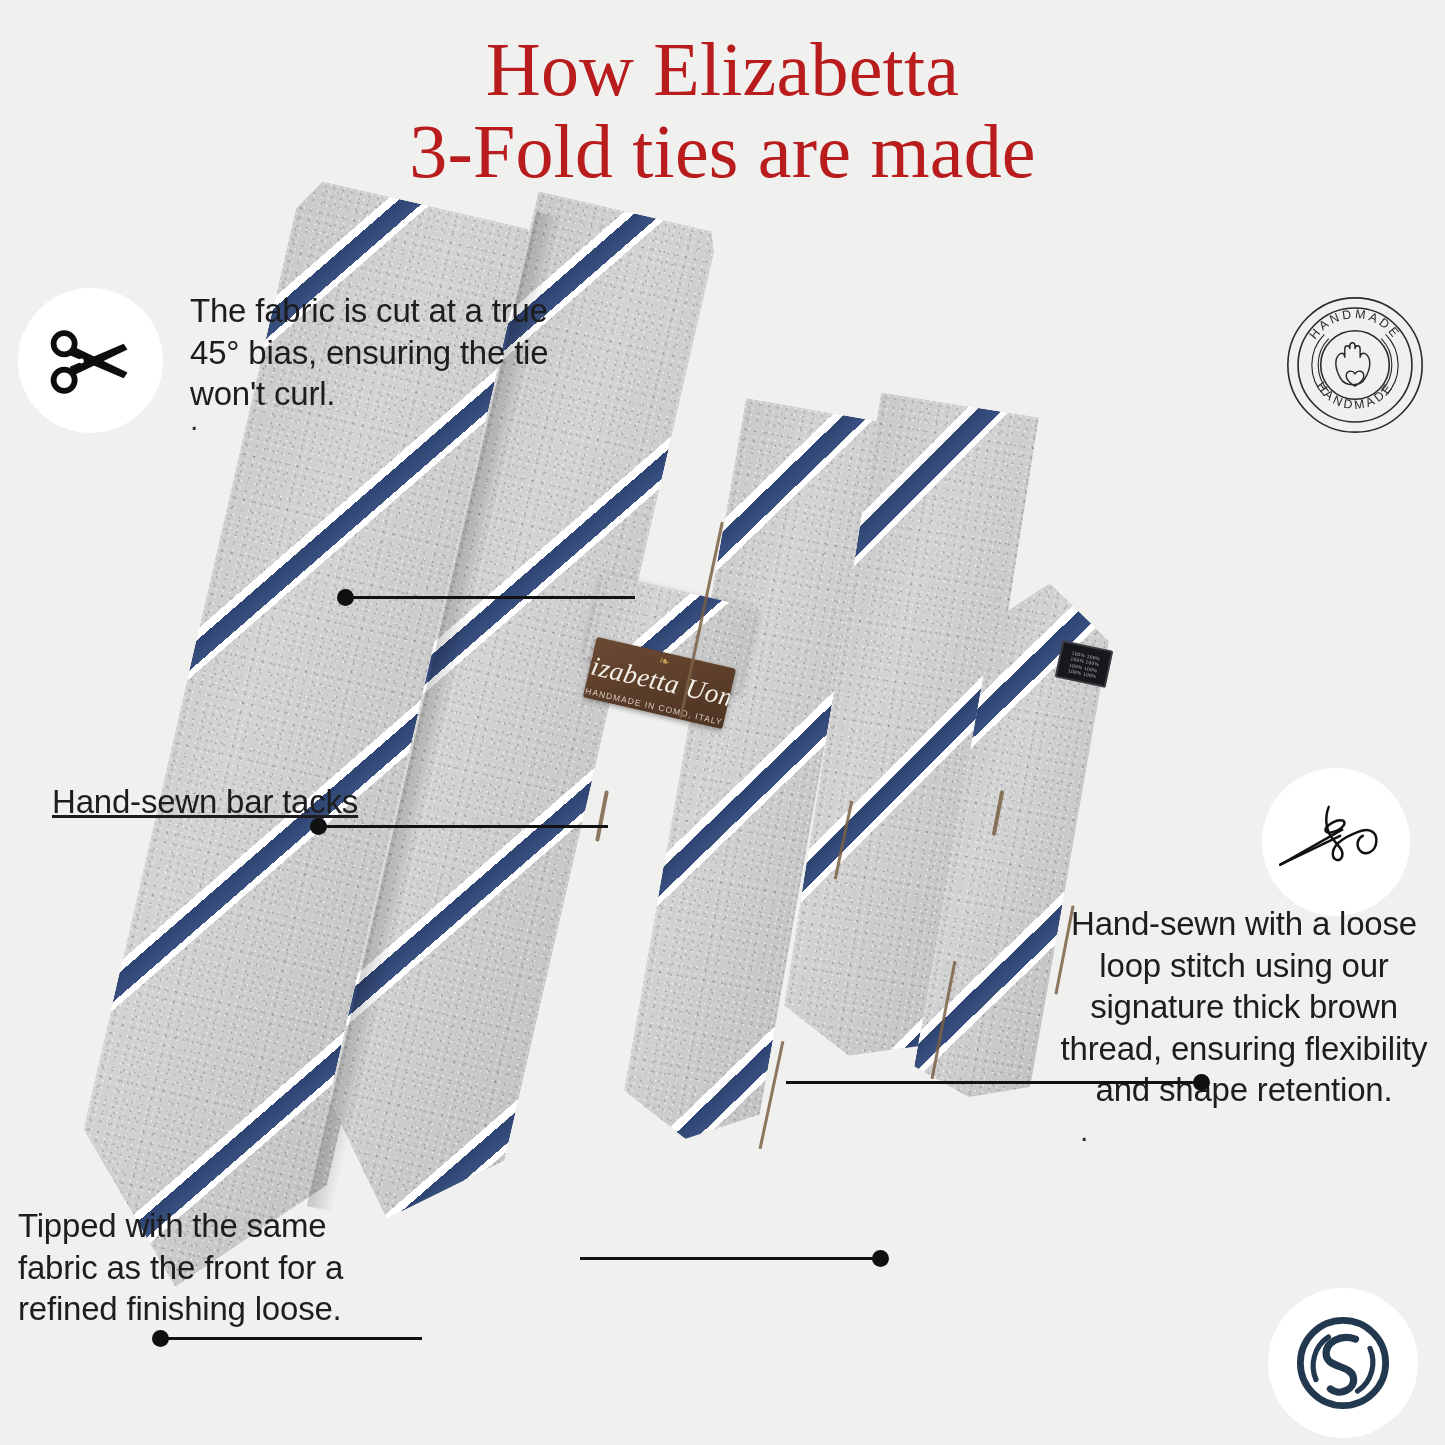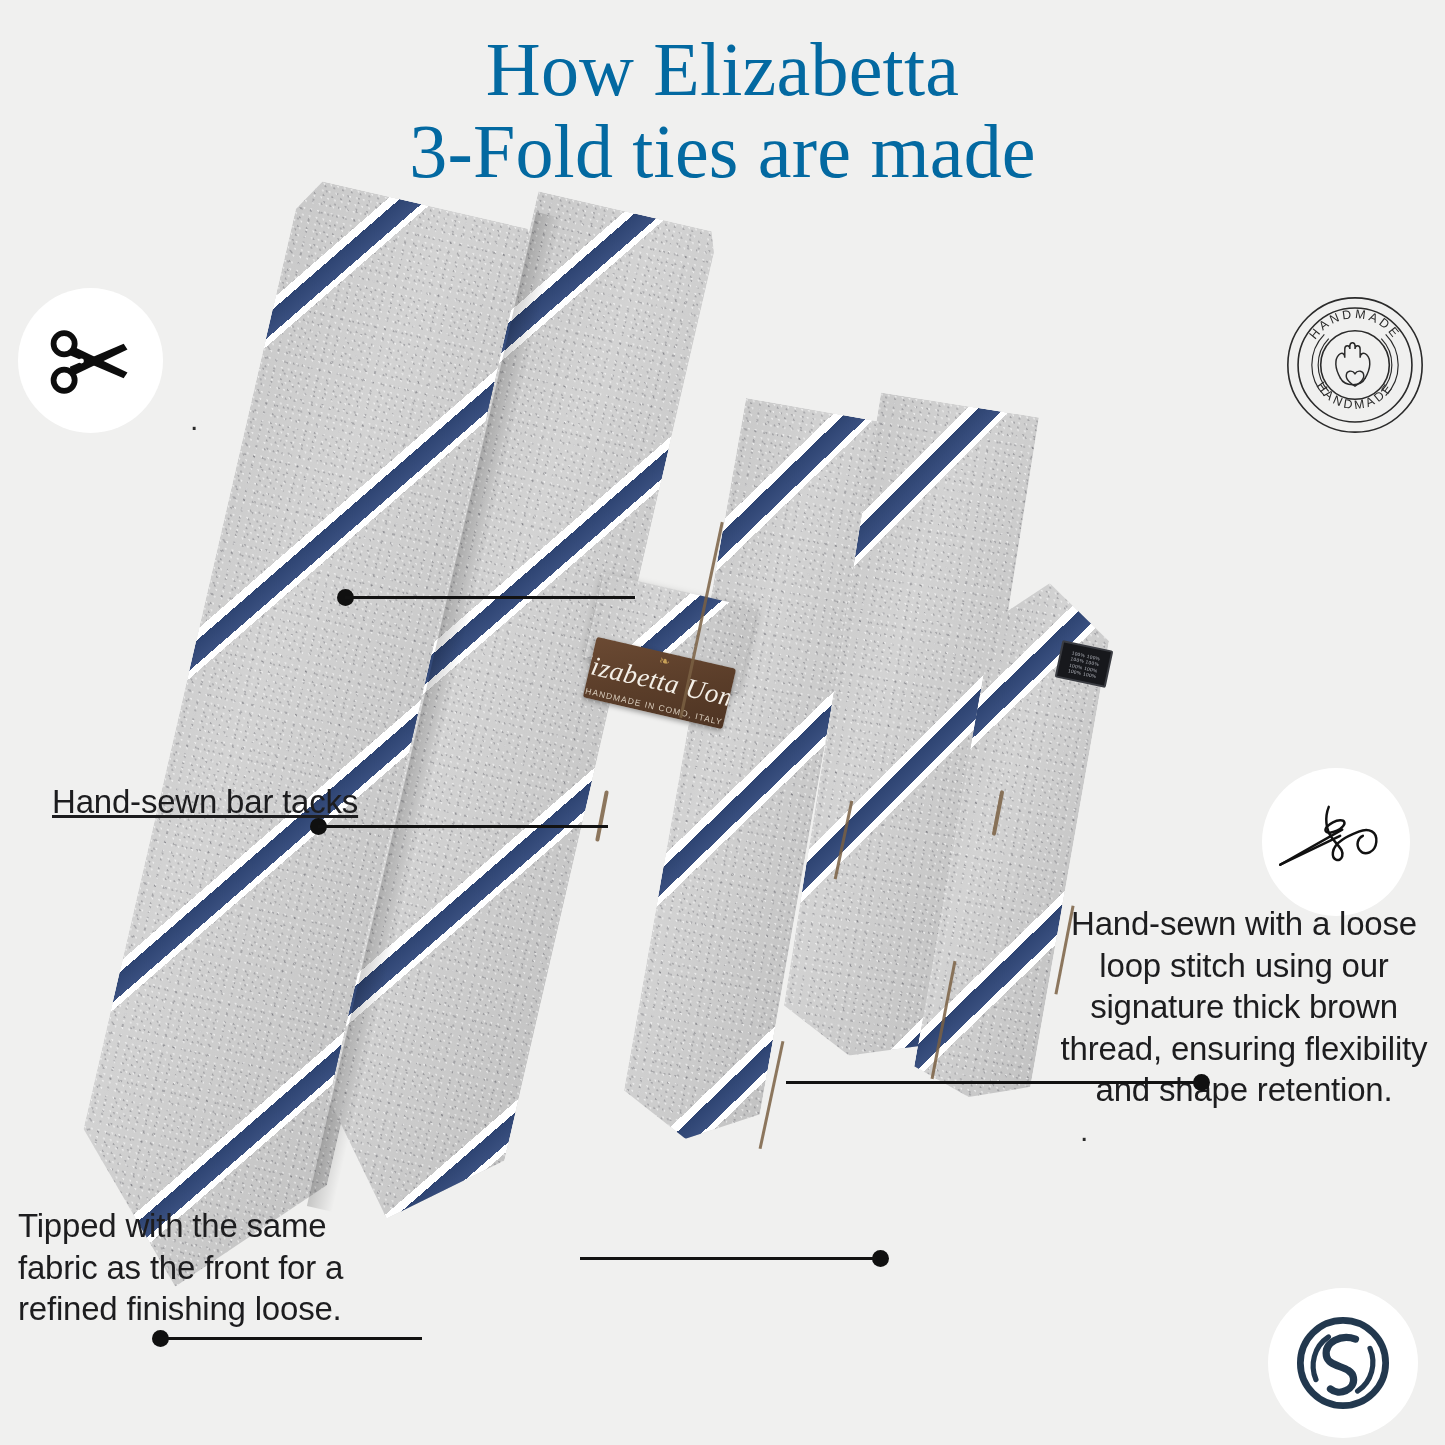--- a/index.html
+++ b/index.html
@@ -12,21 +12,21 @@
   }
   #stage{position:absolute;left:0;top:0;width:1445px;height:1445px;}
 
   
   .title{
     position:absolute;left:0;top:28px;width:1445px;
     text-align:center;
     font-family:"Liberation Serif", serif;
     font-size:76px;
     line-height:1.08;
-    color:#0369a1;
+    color:#b91c1c;
     letter-spacing:0.2px;
     font-weight:400;
   }
   .title .l2{display:block;}
 
   
   .note{
     position:absolute;
     color:#1d1d1f;
     font-size:33px;
@@ -228,20 +228,23 @@
 
   <div class="circ" style="left:1268px;top:1288px;width:150px;height:150px;">
     <svg width="104" height="104" viewBox="0 0 100 100">
       <circle cx="50" cy="50" r="41" fill="none" stroke="#22384e" stroke-width="6.5"></circle>
       <path d="M62 27 C 48 22 32 30 34 43 C 36 55 58 52 60 64 C 62 76 46 82 38 75" fill="none" stroke="#22384e" stroke-width="7" stroke-linecap="round"></path>
       <path d="M24 66 C 18 52 22 34 36 25" fill="none" stroke="#22384e" stroke-width="5" stroke-linecap="round"></path>
       <path d="M76 36 C 82 50 78 68 64 77" fill="none" stroke="#22384e" stroke-width="5" stroke-linecap="round"></path>
     </svg>
   </div>
 
+  <div class="note" style="left:190px;top:290px;width:360px;">The fabric is cut at a true
+45° bias, ensuring the tie
+won't curl.</div>
   <div class="dotpd" style="left:190px;top:405px;">.</div>
 
 
   <div class="dot" style="left:337px;top:589px;"></div>
   <div class="leader" style="left:345px;top:596px;width:290px;"></div>
 
   <div class="note" style="left:52px;top:781px;width:330px;text-decoration:underline;">Hand-sewn bar tacks</div>
   <div class="dot" style="left:310px;top:818px;"></div>
   <div class="leader" style="left:318px;top:825px;width:290px;"></div>
 

